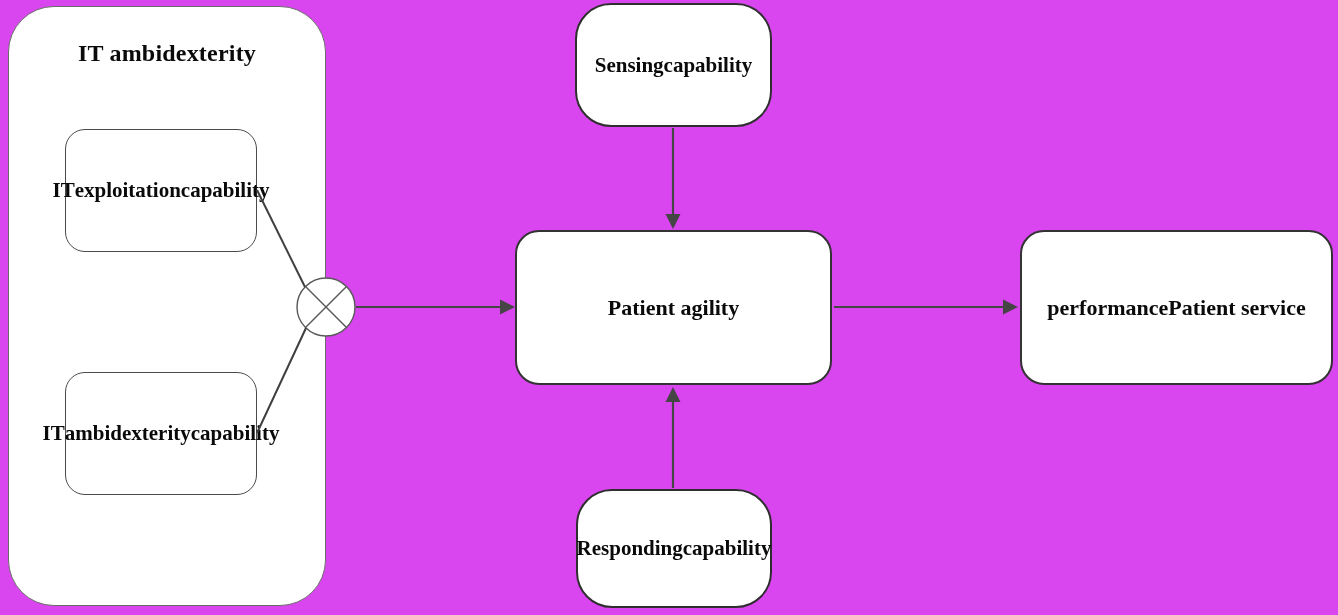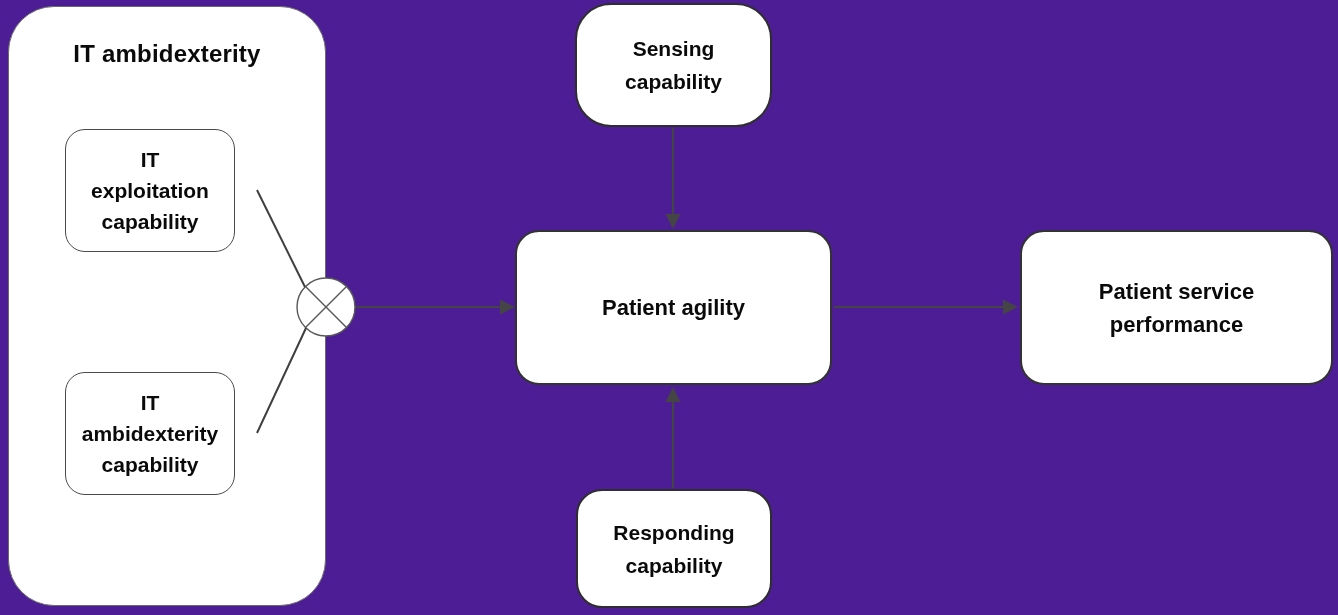--- a/index.html
+++ b/index.html
@@ -4,23 +4,23 @@
 <style>
   html, body {
     margin: 0;
     padding: 0;
     background: #000000;
   }
   .canvas {
     position: relative;
     width: 1338px;
     height: 615px;
-    background: #4c1d95;
+    background: #d946ef;
     overflow: hidden;
-    font-family: Liberation Sans, sans-serif;
+    font-family: Liberation Serif, serif;
     font-weight: bold;
     color: #0a0a0a;
   }
   .group {
     position: absolute;
     left: 8px;
     top: 6px;
     width: 318px;
     height: 600px;
     background: #ffffff;
@@ -35,44 +35,44 @@
     width: 100%;
     text-align: center;
     font-size: 24px;
     letter-spacing: 0.2px;
   }
   .node {
     position: absolute;
     background: #ffffff;
     box-sizing: border-box;
     display: flex;
-    flex-direction: column;
+    flex-direction: row;
     align-items: center;
     justify-content: center;
     text-align: center;
   }
   .node .line { display: block; }
   .node-small {
-    width: 170px;
+    width: 192px;
     height: 123px;
     border: 1.4px solid #4a4a4a;
     border-radius: 20px;
     font-size: 21px;
     line-height: 31px;
   }
   .node-exploration { left: 56px; top: 122px; }
   .node-exploitation { left: 56px; top: 365px; }
   .node-mid {
     border: 2px solid #2e2e2e;
     border-radius: 36px;
     font-size: 21px;
     line-height: 33px;
   }
   .node-sensing    { left: 575px; top: 3px;   width: 197px; height: 124px; }
-  .node-responding { left: 576px; top: 489px; width: 196px; height: 119px; border-radius: 26px; }
+  .node-responding { left: 576px; top: 489px; width: 196px; height: 119px; }
   .node-main {
     border: 2.4px solid #333333;
     border-radius: 24px;
     font-size: 22px;
     line-height: 33px;
   }
   .node-agility { left: 515px; top: 230px; width: 317px; height: 155px; }
   .node-psp     { left: 1020px; top: 230px; width: 313px; height: 155px; }
   .connectors {
     position: absolute;
@@ -117,22 +117,22 @@
   <div class="node node-mid node-responding">
     <span class="line">Responding</span>
     <span class="line">capability</span>
   </div>
 
   <div class="node node-main node-agility">
     <span class="line">Patient agility</span>
   </div>
 
   <div class="node node-main node-psp">
+    <span class="line">performance</span>
     <span class="line">Patient service</span>
-    <span class="line">performance</span>
   </div>
 
   <svg class="connectors" viewBox="0 0 1338 615">
 
     <circle class="circle-sym" cx="326" cy="307" r="29"></circle>
     <line class="thin-line" x1="305.5" y1="286.5" x2="346.5" y2="327.5"></line>
     <line class="thin-line" x1="305.5" y1="327.5" x2="346.5" y2="286.5"></line>
 
     <line class="conn-line" x1="257" y1="190" x2="305" y2="287"></line>
 

